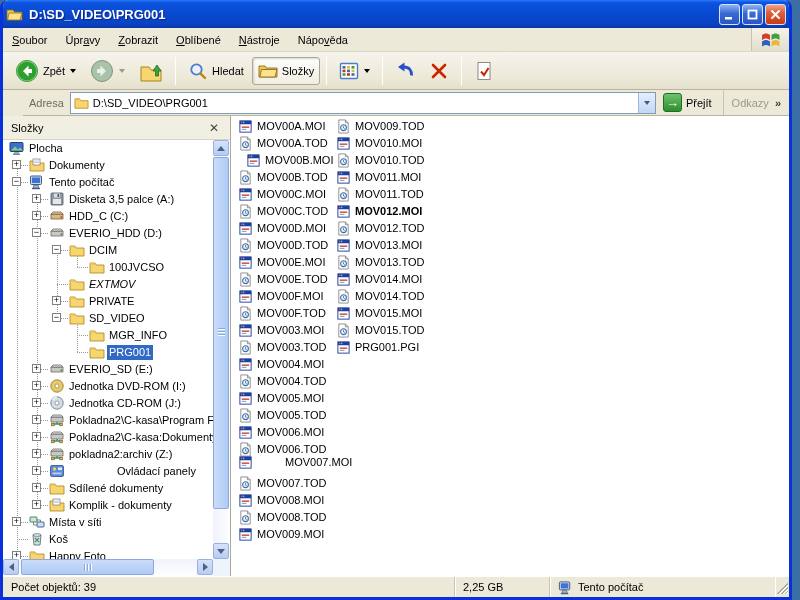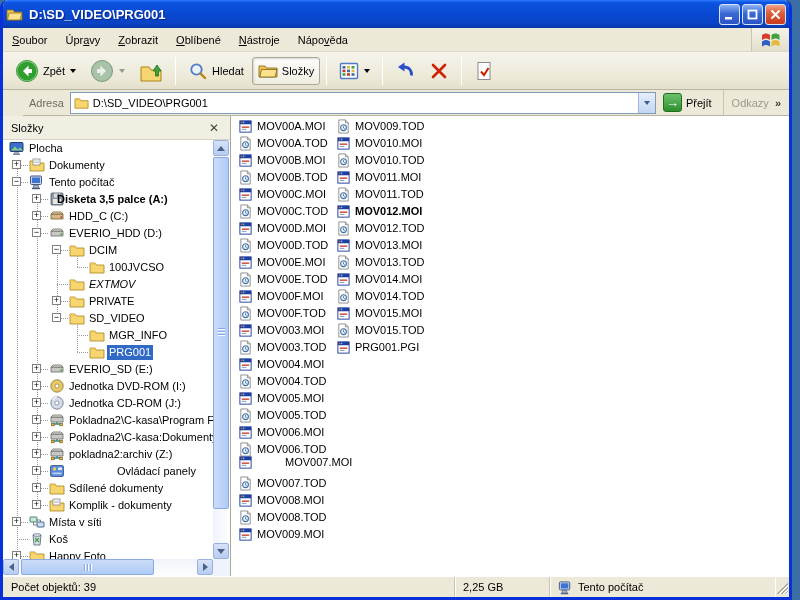--- a/index.html
+++ b/index.html
@@ -278,21 +278,21 @@
           </div>
           <div class="tree-row" style="top: 51px; left: 0px; right: 0px;">
             <span class="stub" style="left: 34px; width: 11px; top: 8px;"></span>
             <span class="ebox" style="left: 29px; top: 3px;">+</span>
             <span class="ticn" style="left: 46px; top: 0px;"><svg viewBox="0 0 16 16">
                 <rect x="2" y="2" width="12" height="12" rx="1" fill="#8E9AA8" stroke="#4A5562" stroke-width=".8"></rect>
                 <rect x="5" y="2.5" width="6" height="4" fill="#D9DEE5"></rect>
                 <rect x="8.5" y="3" width="1.6" height="3" fill="#4A5562"></rect>
                 <rect x="4" y="8" width="8" height="5" fill="#E8E8E0"></rect>
               </svg></span>
-            <span class="tlabel" style="left: 52px; font-weight: bold;">Disketa 3,5 palce (A:)</span>
+            <span class="tlabel" style="left: 64px;">Disketa 3,5 palce (A:)</span>
           </div>
           <div class="tree-row" style="top: 68px; left: 0px; right: 0px;">
             <span class="stub" style="left: 34px; width: 11px; top: 8px;"></span>
             <span class="ebox" style="left: 29px; top: 3px;">+</span>
             <span class="ticn" style="left: 46px; top: 0px;"><svg viewBox="0 0 16 16">
                 <path d="M2 6h12v5H2z" fill="#D8B98A" stroke="#7A5C2E" stroke-width=".8"></path>
                 <path d="M2 6l2-2h8l2 2z" fill="#EDD8B0" stroke="#7A5C2E" stroke-width=".8"></path>
                 <circle cx="12.3" cy="9.2" r=".9" fill="#C23A2A"></circle>
               </svg></span>
             <span class="tlabel" style="left: 64px;">HDD_C (C:)</span>
@@ -536,21 +536,21 @@
           <span style="display: flex;">
             <svg viewBox="0 0 16 16">
               <path d="M3 1h7l3 3v11H3z" fill="#fff" stroke="#808080" stroke-width=".9"></path>
               <path d="M10 1v3h3" fill="none" stroke="#808080" stroke-width=".9"></path>
               <circle cx="8" cy="9.3" r="3.1" fill="#EAF1FB" stroke="#3A6EA5" stroke-width="1.1"></circle>
               <path d="M8 7.6v1.9l1.3.8" stroke="#3A6EA5" stroke-width=".9" fill="none"></path>
             </svg>
           </span>
           <span>MOV00A.TOD</span>
         </div>
-        <div class="fitem" style="left: 6px; top: 36px;">
+        <div class="fitem" style="left: 14px; top: 36px;">
           <span style="display: flex;">
             <svg viewBox="0 0 16 16">
               <rect x="2" y="2" width="12" height="12" fill="#fff" stroke="#1F3F9E" stroke-width="1"></rect>
               <rect x="2" y="2" width="12" height="3.6" fill="#1F3F9E"></rect>
               <rect x="3" y="2.8" width="1.6" height="1.6" fill="#E4572E"></rect>
               <rect x="5.2" y="2.8" width="1.6" height="1.6" fill="#4FC3F7"></rect>
               <rect x="4" y="8" width="8" height="1.4" fill="#C23A2A"></rect>
               <rect x="4" y="10.5" width="5" height="1.2" fill="#8FA6C8"></rect>
             </svg>
           </span>

